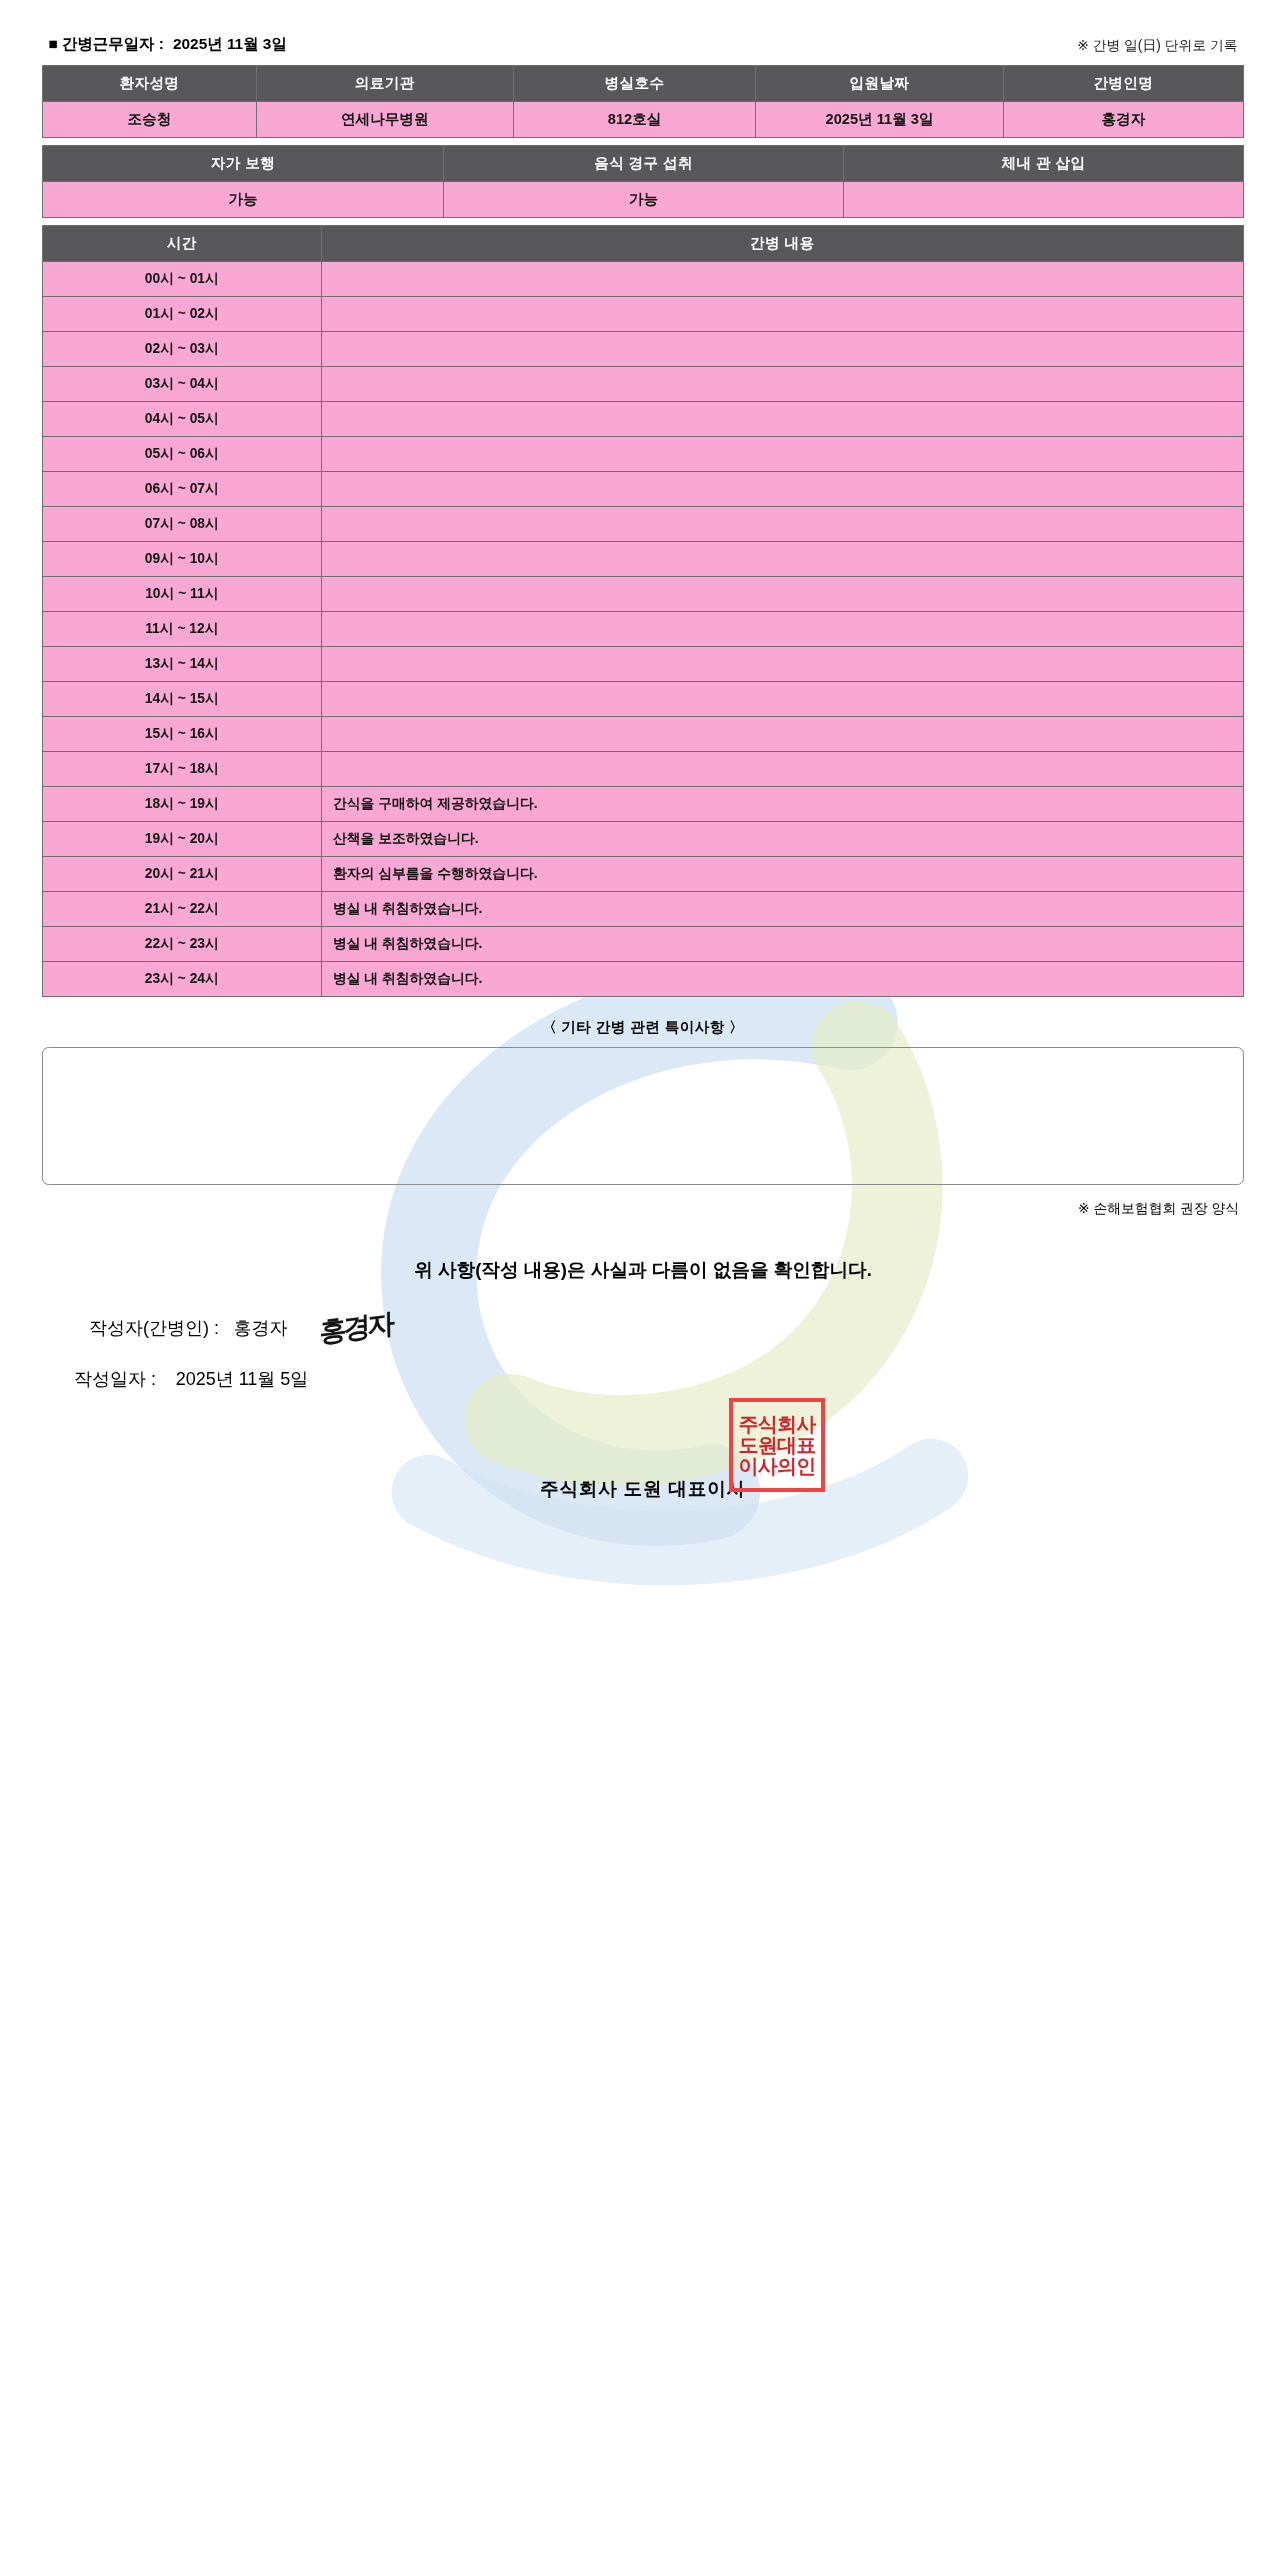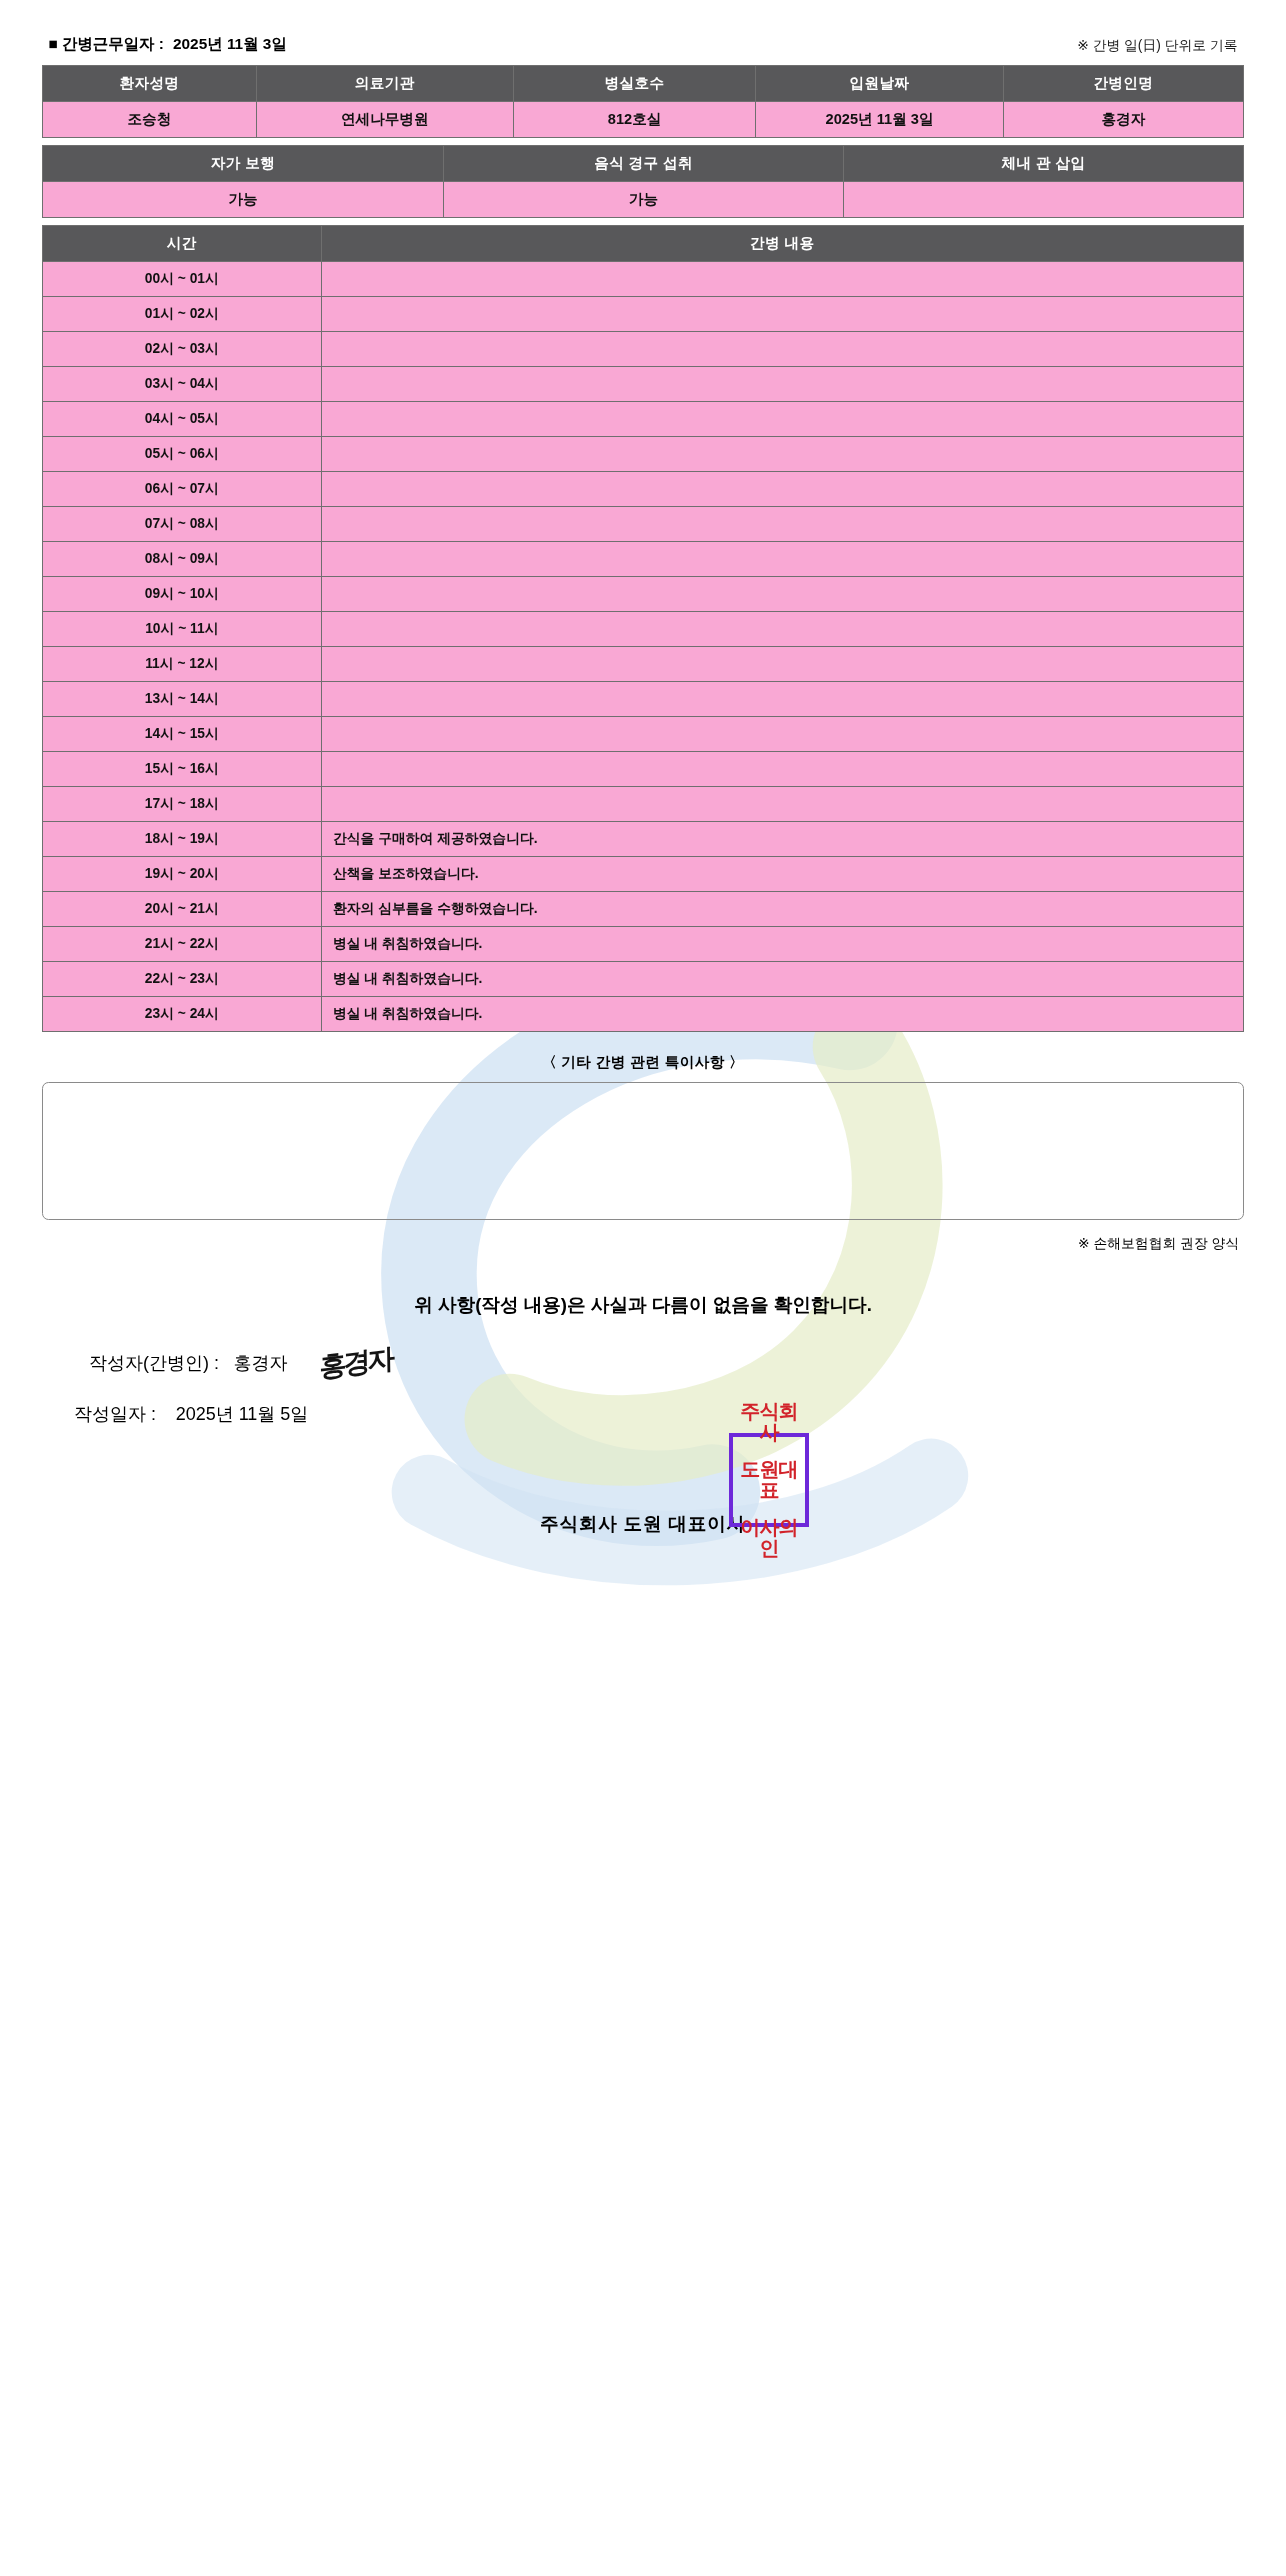--- a/index.html
+++ b/index.html
@@ -180,36 +180,35 @@
   .company-name {
     font-size: 18.6px;
     font-weight: bold;
     letter-spacing: 0.8px;
     margin-top: 36px;
   }
   .stamp {
     position: absolute;
     left: 687px;
     top: -42px;
-    width: 80px;
+    width: 96px;
     height: 94px;
-    border: 4px solid #6d28d9;
+    border: 4px solid #ef4444;
     color: #d2232a;
     display: flex;
     flex-wrap: wrap;
     align-content: center;
     justify-content: center;
     font-family: "DejaVu Sans", sans-serif;
     font-weight: bold;
     font-size: 20px;
     line-height: 1.05;
     letter-spacing: -0.8px;
     box-sizing: border-box;
     padding: 1.6px;
-    gap: 16px;
   }
   .stamp span {
     display: block;
     width: 100%;
     text-align: center;
   }
 </style>
 </head>
 <body>
 
@@ -320,24 +319,20 @@
           </tr>
         <tr>
             <td class="time-cell">06시 ~ 07시</td>
             <td class="note-cell"></td>
           </tr>
         <tr>
             <td class="time-cell">07시 ~ 08시</td>
             <td class="note-cell"></td>
           </tr>
         <tr>
-            <td class="time-cell">08시 ~ 09시</td>
-            <td class="note-cell"></td>
-          </tr>
-        <tr>
             <td class="time-cell">09시 ~ 10시</td>
             <td class="note-cell"></td>
           </tr>
         <tr>
             <td class="time-cell">10시 ~ 11시</td>
             <td class="note-cell"></td>
           </tr>
         <tr>
             <td class="time-cell">11시 ~ 12시</td>
             <td class="note-cell"></td>

